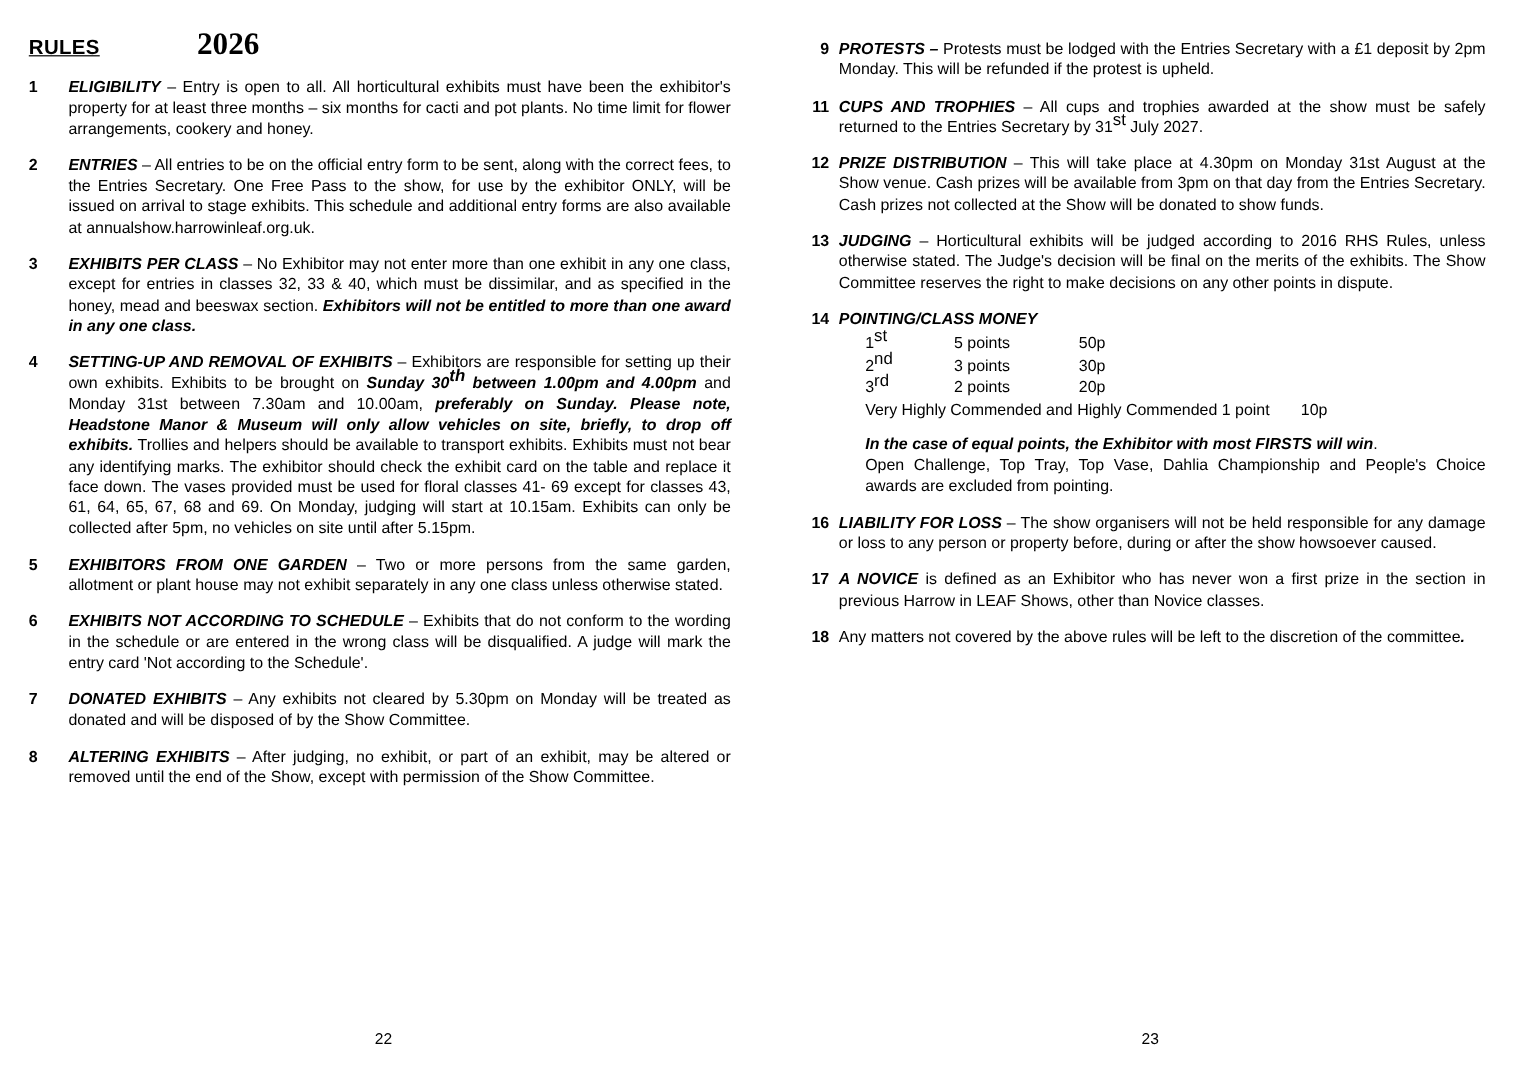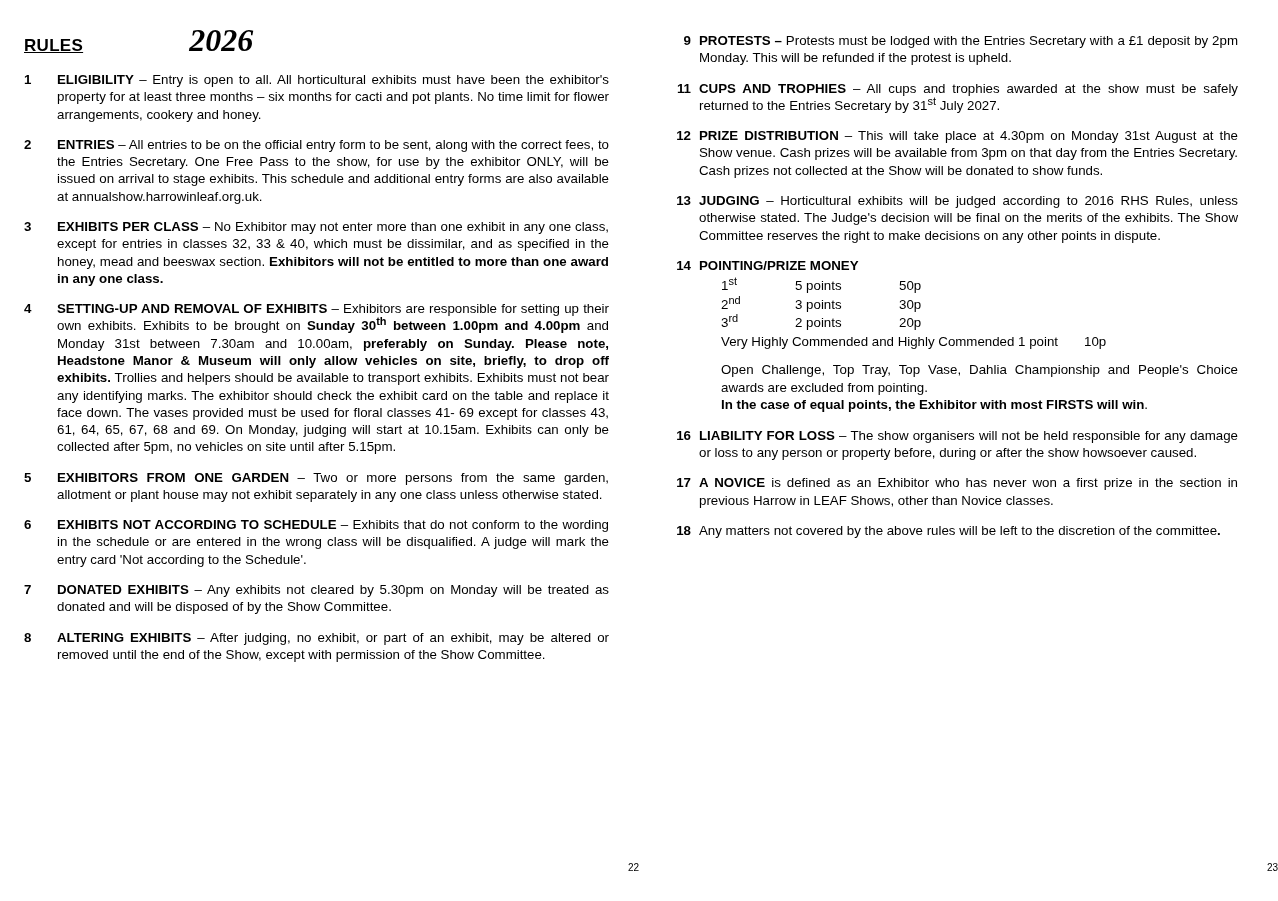--- a/index.html
+++ b/index.html
@@ -40,24 +40,23 @@
     margin-bottom: 12px;
   }
   .rules-title {
     font-size: 17px;
     font-weight: bold;
     text-decoration: underline;
     letter-spacing: 0.3px;
   }
   .year-title {
     font-family: "Liberation Serif", serif;
-    font-style: italic;
     font-weight: bold;
-    font-size: 32px;
-    margin-left: 106px;
+    font-size: 26px;
+    margin-left: 81px;
   }
   ol.rules {
     list-style: none;
     margin: 0;
     padding: 0;
   }
   li.rule {
     position: relative;
     margin-bottom: 13px;
     font-size: 13.3px;
@@ -77,23 +76,23 @@
     font-weight: bold;
     font-size: 13.3px;
     width: 26px;
     text-align: left;
   }
   .col-right .num {
     width: 28px;
     text-align: right;
   }
   .rule-body { display: block; }
-  b, .b { font-weight: bold; }
+  b, .b { font-weight: bold; font-style: italic; }
   .u { }
-  sup { font-size: 11px; vertical-align: super; line-height: 0; }
+  sup { font-size: 14px; vertical-align: super; line-height: 0; }
   
   .points-block {
     margin-top: 3px;
     font-size: 13.3px;
     line-height: 1.32;
   }
   .points-table {
     border-collapse: collapse;
     margin-left: 22px;
   }
@@ -106,22 +105,22 @@
   .points-table td.money { width: 60px; }
   .vhc-line { margin-left: 22px; }
   .vhc-line .money { display: inline-block; margin-left: 26px; }
   .gap { height: 11px; }
   .indent22 { margin-left: 22px; }
   .footer-num {
     position: absolute;
     bottom: 28px;
     width: 100%;
     left: 0;
-    text-align: right;
-    font-size: 10px;
+    text-align: center;
+    font-size: 13px;
   }
   .col-left .footer-num { padding-right: 10px; }
   .col-right .footer-num { padding-right: 18px; }
   
   li.rule.hang17 { padding-left: 36px; }
   li.rule.hang17 .rule-body { display: block; }
 </style>
 </head>
 <body>
 
@@ -202,21 +201,21 @@
       </li>
 
       <li class="rule">
         <span class="num">13</span>
         <span class="rule-body"><b>JUDGING</b><span> – Horticultural exhibits will be judged according to 2016 RHS Rules, unless otherwise stated.  The Judge's decision will be final on the merits of the exhibits.  The Show Committee reserves the right to make decisions on any other points in dispute.</span></span>
       </li>
 
       <li class="rule">
         <span class="num">14</span>
         <span class="rule-body">
-          <b>POINTING/PRIZE MONEY</b>
+          <b>POINTING/CLASS MONEY</b>
           <div class="points-block">
             <table class="points-table">
               <tbody>
                   <tr>
                 <td class="place"><span>1</span><sup>st</sup></td>
                 <td class="pts">5 points</td>
                 <td class="money">50p</td>
               </tr>
               <tr>
                 <td class="place"><span>2</span><sup>nd</sup></td>
@@ -225,22 +224,22 @@
               </tr>
               <tr>
                 <td class="place"><span>3</span><sup>rd</sup></td>
                 <td class="pts">2 points</td>
                 <td class="money">20p</td>
               </tr>
             </tbody>
               </table>
             <div class="vhc-line"><span>Very Highly Commended and Highly Commended 1 point</span><span class="money">10p</span></div>
             <div class="gap"></div>
+            <div class="indent22"><b>In the case of equal points, the Exhibitor with most FIRSTS will win</b><span>.</span></div>
             <div class="indent22">Open Challenge, Top Tray, Top Vase, Dahlia Championship and People's Choice awards are excluded from pointing.</div>
-            <div class="indent22"><b>In the case of equal points, the Exhibitor with most FIRSTS will win</b><span>.</span></div>
           </div>
         </span>
       </li>
 
 
       <li class="rule">
         <span class="num">16</span>
         <span class="rule-body"><b>LIABILITY FOR LOSS</b><span> – The show organisers will not be held responsible for any damage or loss to any person or property before, during or after the show howsoever caused.</span></span>
       </li>
 

